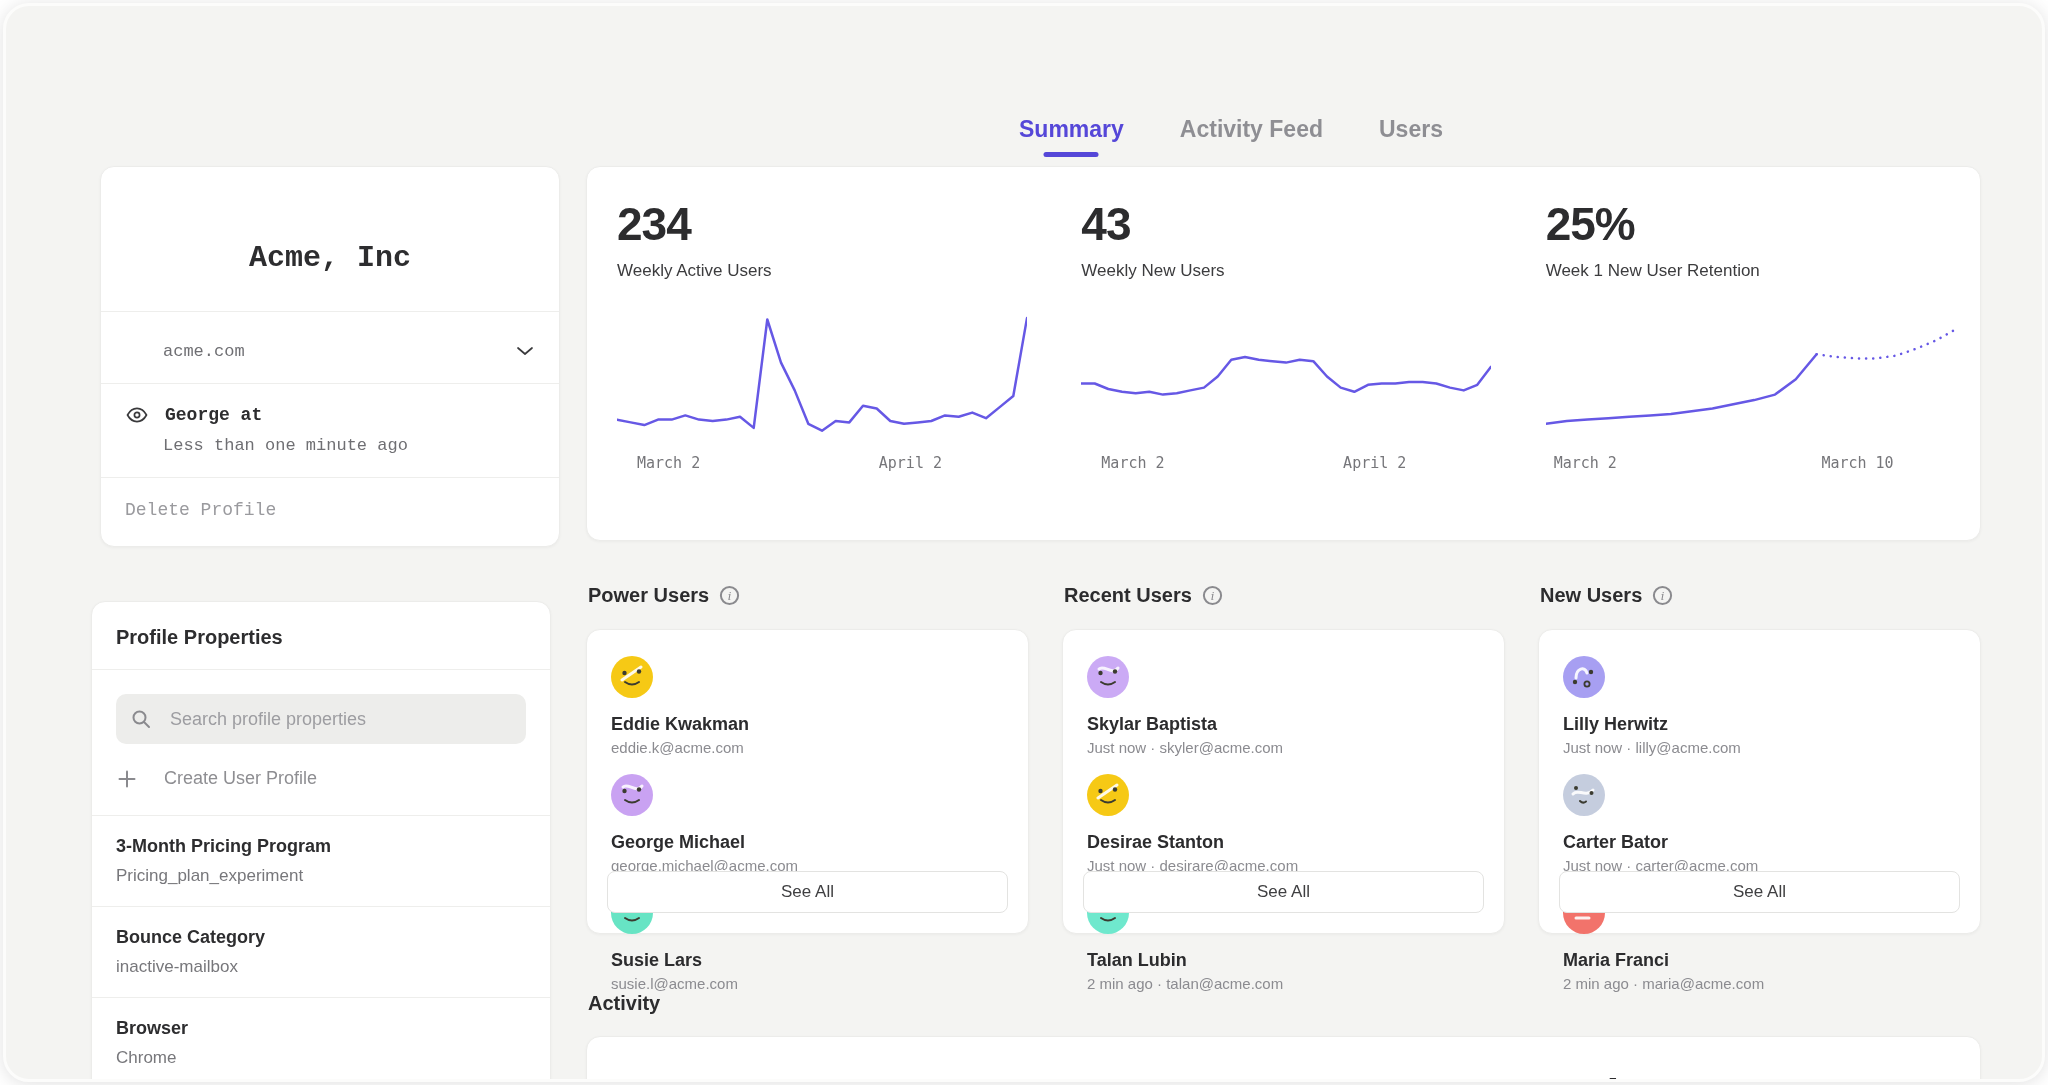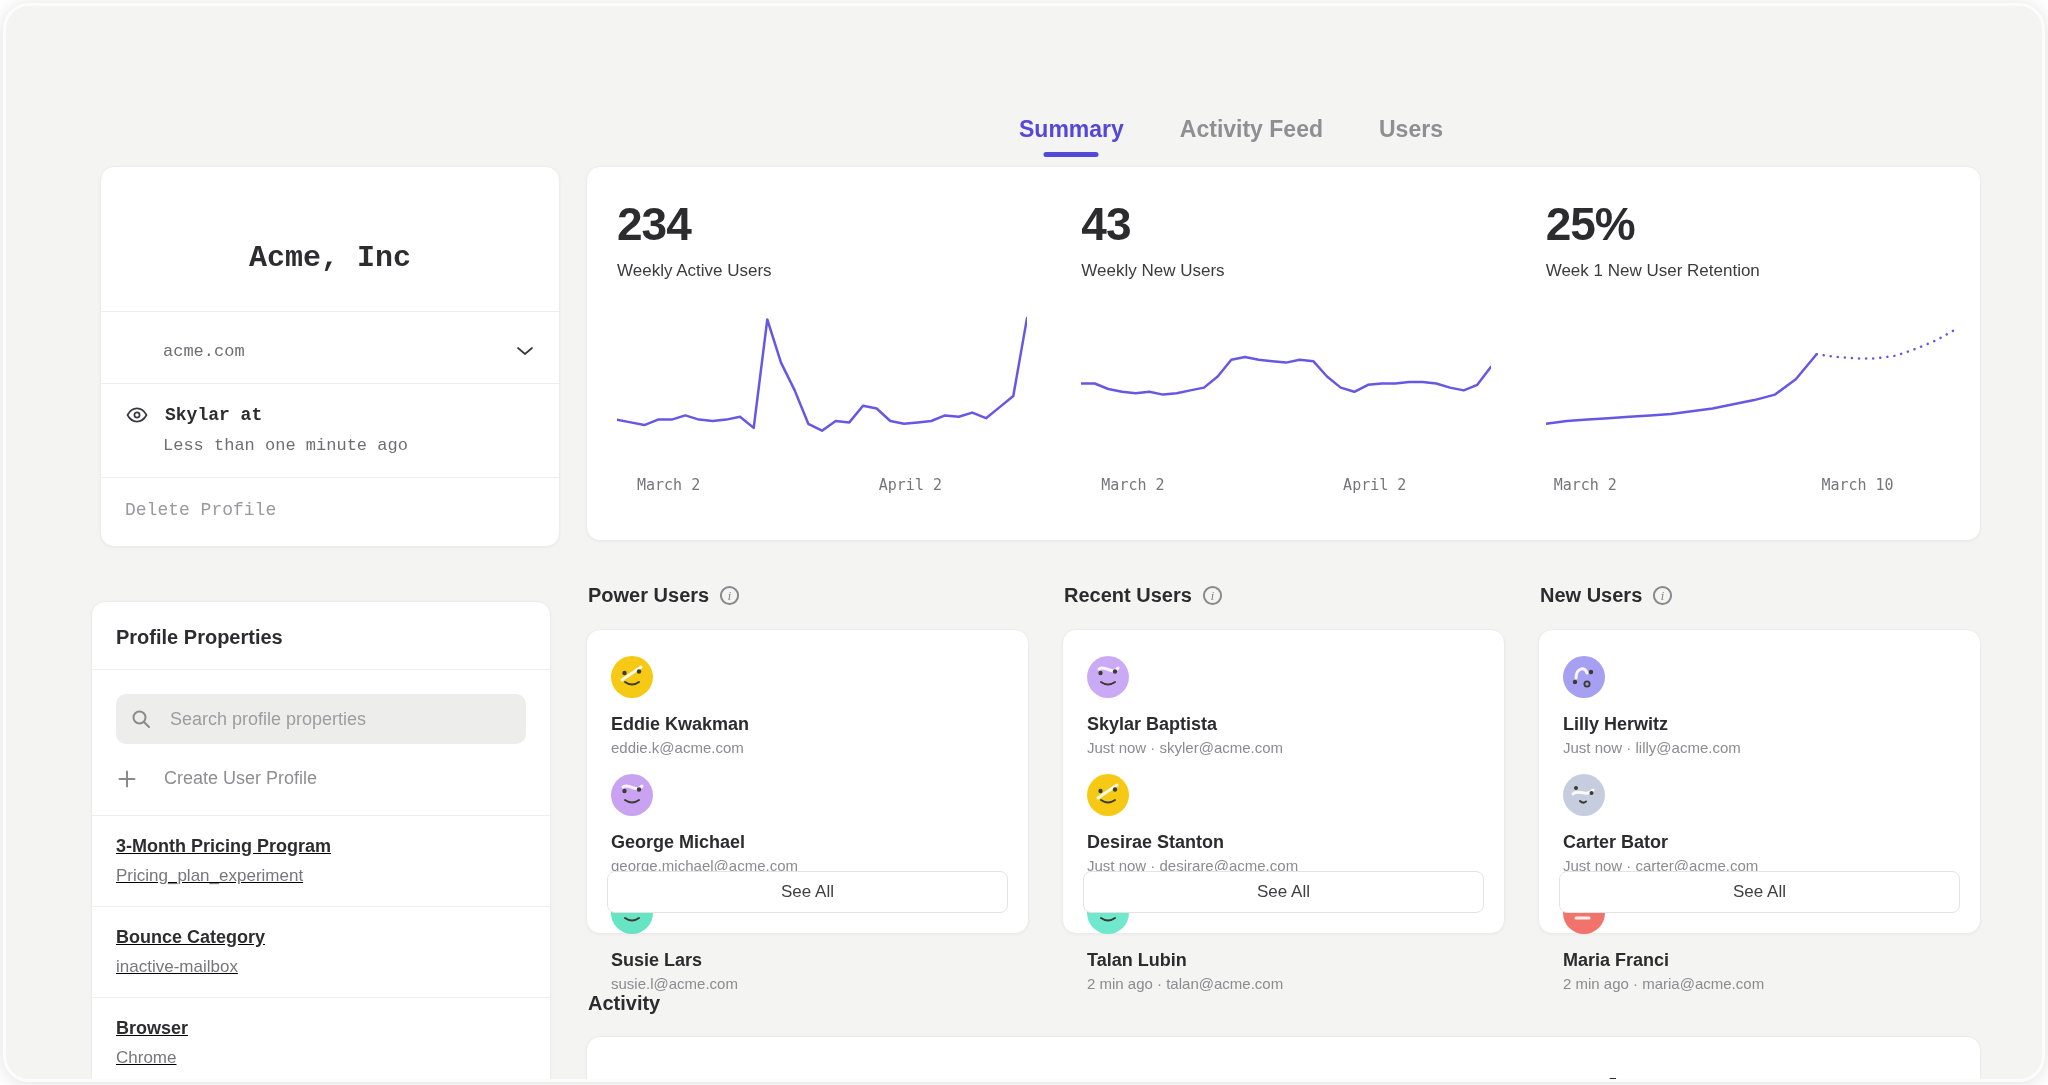--- a/index.html
+++ b/index.html
@@ -31,37 +31,37 @@
   .props-card { position:absolute; left:85px; top:595px; width:460px; height:600px; }
   .props-title { padding:24px 24px 20px 24px; font-size:20px; font-weight:bold; color:#2d2d2f; }
   .search-wrap { position:relative; margin:24px 24px 0 24px; }
   .search-wrap svg { position:absolute; left:14px; top:14px; }
   .search-input {
     width:100%; height:50px; border:none; outline:none; background:#ededeb; border-radius:10px;
     padding-left:54px; font-size:18px; color:#3c3c3e; font-family:"Liberation Sans", sans-serif;
   }
   .search-input::placeholder { color:#9d9da1; }
   .create-row { display:flex; align-items:center; gap:28px; margin:24px 26px 26px 26px; color:#8e8e92; font-size:18px; cursor:pointer; }
-  .prop-row { padding:20px 24px;text-decoration:underline; }
+  .prop-row { padding:20px 24px; }
   .prop-name { font-size:18px; font-weight:bold; color:#2d2d2f; }
   .prop-value { margin-top:9px; font-size:17px; color:#77777b; }
 
   
   .tabs { position:absolute; left:1013px; top:110px; display:flex; gap:56px; }
   .tab { font-size:23px; font-weight:bold; color:#8e8e93; cursor:pointer; position:relative; padding-bottom:14px; }
   .tab.active { color:#5547d8; }
   .tab-underline { position:absolute; left:50%; transform:translateX(-50%); bottom:0; width:55px; height:5px; border-radius:3px; background:#5547d8; }
 
   
   .charts-card { position:absolute; left:580px; top:160px; width:1395px; height:375px; display:flex; }
   .chart-col { width:465px; padding:30px 0 0 30px; }
   .stat-value { font-size:46px; font-weight:bold; color:#2c2c2e; letter-spacing:-1px; }
   .stat-label { margin-top:10px; font-size:17px; color:#3c3c3e; }
   .sparkline { margin-top:18px; display:block; }
-  .tick-row { display:flex; justify-content:space-between; margin-left:20px; width:305px; margin-top:22px;
+  .tick-row { display:flex; justify-content:space-between; margin-left:20px; width:305px; margin-top:0;
               font-family:"DejaVu Sans Mono", monospace; font-size:15px; color:#76767a; }
   .tick-row.wide { margin-left:8px; width:340px; }
 
   
   .user-cards-row { position:absolute; left:580px; top:578px; width:1395px; display:flex; gap:33px; }
   .user-col { width:443px; }
   .col-header { display:flex; align-items:center; gap:10px; margin-bottom:22px; padding-left:2px; }
   .col-title { font-size:20px; font-weight:bold; color:#2c2c2e; }
   .user-card { height:305px; position:relative; }
   .user-list { padding:26px 24px 0 24px; }
@@ -100,21 +100,21 @@
       </svg>
     </div>
     <div class="divider"></div>
 
     <div class="id-row">
       <div class="row-head">
         <svg width="24" height="22" viewBox="0 0 24 22">
           <path class="icon-stroke" d="M2.5 11 C5 6.4 8.2 4.4 12 4.4 s7 2 9.5 6.6 c-2.5 4.6-5.7 6.6-9.5 6.6 s-7-2-9.5-6.6 Z"></path>
           <circle class="icon-stroke" cx="12" cy="11" r="2.6"></circle>
         </svg>
-        <span class="row-label">Skylar at</span>
+        <span class="row-label">George at</span>
       </div>
       <div class="row-value">Less than one minute ago</div>
     </div>
     <div class="divider"></div>
 
     <div class="delete-row">Delete Profile</div>
   </div>
 
   <div class="card props-card">
     <div class="props-title">Profile Properties</div>

